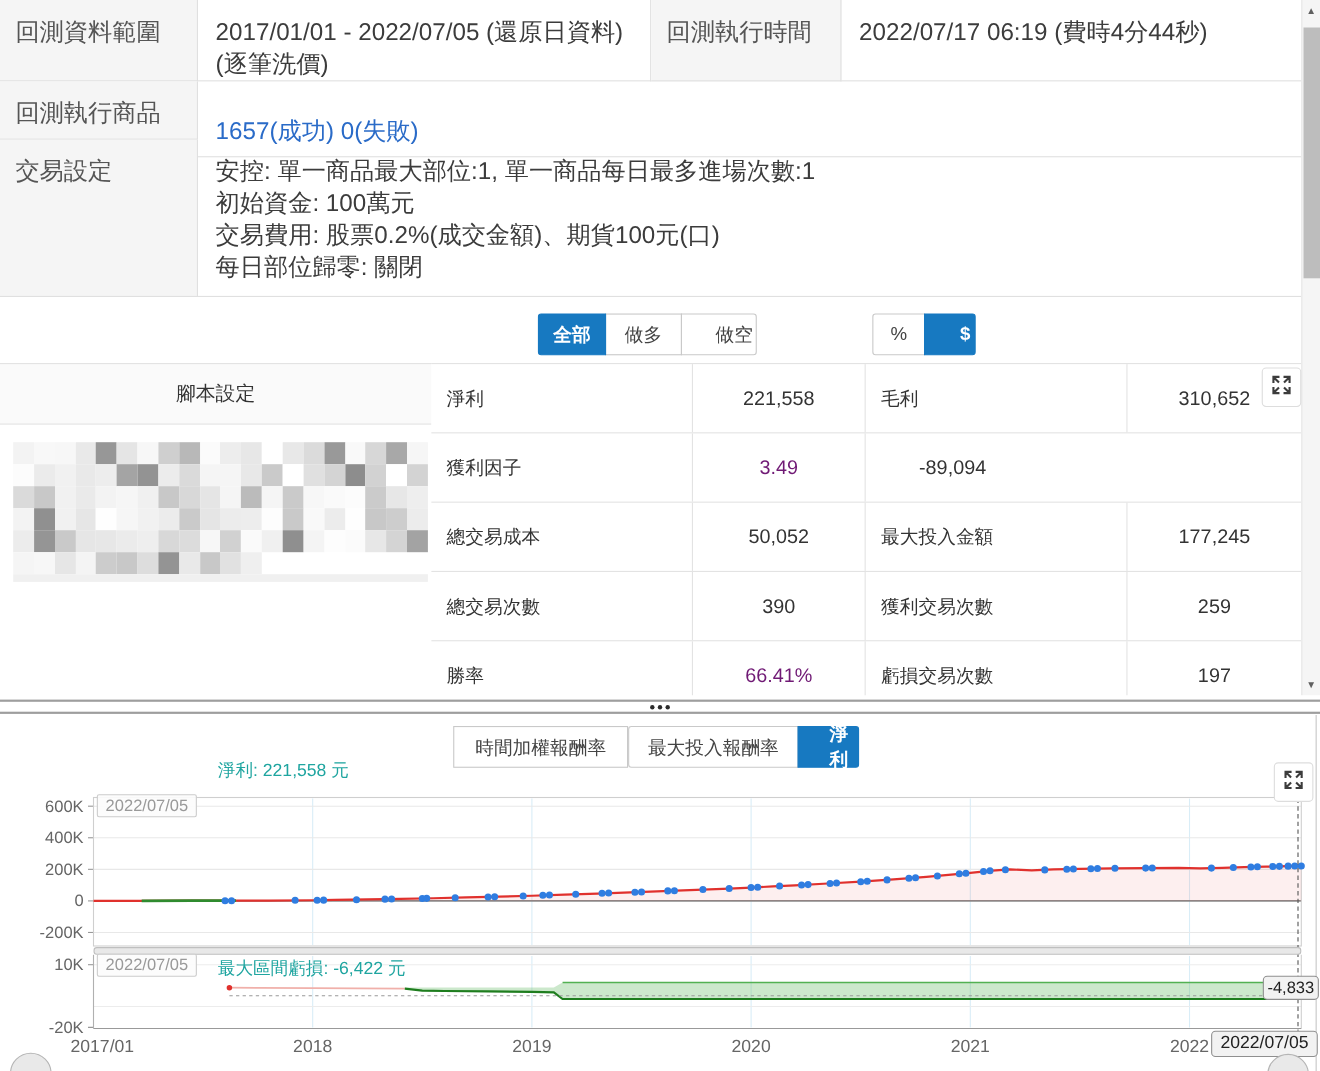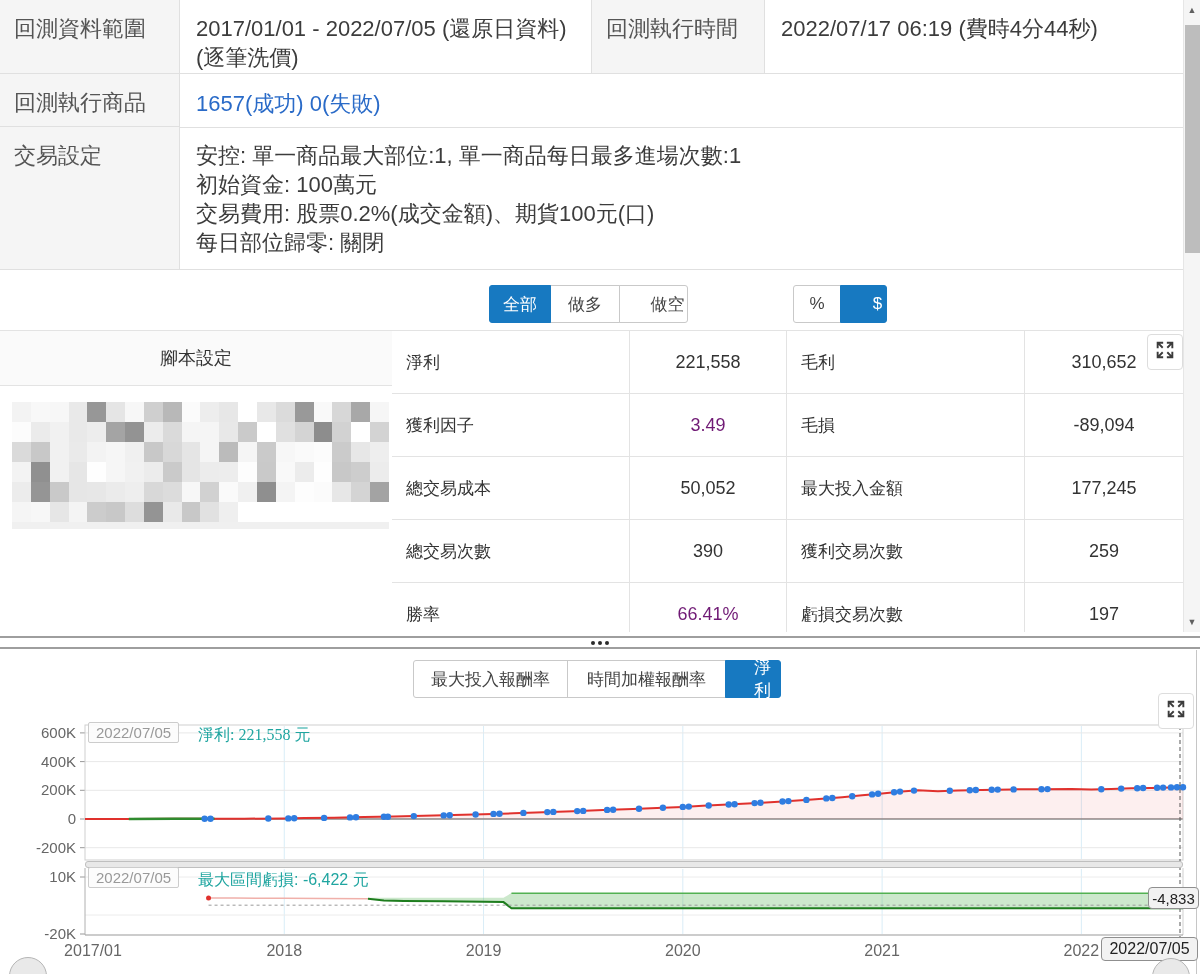--- a/index.html
+++ b/index.html
@@ -10,21 +10,21 @@
   .cell{position:absolute;box-sizing:border-box;font-size:22px;}
   .lblcell{background:#f5f5f5;color:#555;padding:14px 0 0 14px;border-right:1px solid #e0e0e0;border-bottom:1px solid #e0e0e0;}
   .valcell{color:#3c3c3c;padding:14px 0 0 16px;border-bottom:1px solid #e0e0e0;line-height:29px;}
   .blue{color:#2a6bc8;}
   
   .btn-group{position:absolute;display:flex;height:38px;}
   .tbtn{box-sizing:border-box;border:1px solid #c9c9c9;background:#fff;color:#444;font-size:17px;
         display:flex;align-items:center;justify-content:center;margin-left:-1px;cursor:pointer;}
   .tbtn.first{margin-left:0;border-radius:3px 0 0 3px;}
   .tbtn.last{border-radius:0 3px 3px 0;padding-left:28px;}
-  .tbtn.active{background:#1779c1;border-color:#1779c1;color:#fff;z-index:1;}
+  .tbtn.active{background:#1779c1;border-color:#1779c1;color:#fff;z-index:1;font-weight:bold;}
   
   .panel-header{position:absolute;left:0;top:330px;width:392px;height:56px;background:#fafafa;
         border-top:1px solid #e3e3e3;border-bottom:1px solid #e3e3e3;box-sizing:border-box;
         display:flex;align-items:center;justify-content:center;font-size:18px;color:#333;}
   #mosaic{position:absolute;left:12px;top:402px;width:377px;display:flex;flex-direction:column;}
   .mrow{display:flex;height:20px;}
   .mcell{width:18.85px;height:20px;}
   .mstrip{height:7px;background:#f0f0f0;}
   
   .stats{position:absolute;left:392px;top:330px;width:791px;height:302px;overflow:hidden;
@@ -66,21 +66,21 @@
 
   <div class="cell lblcell" style="left:0;top:0;width:180px;height:74px;">回測資料範圍</div>
   <div class="cell valcell" style="left:180px;top:0;width:412px;height:74px;border-right:1px solid #e0e0e0;">
     <div>2017/01/01 - 2022/07/05 (還原日資料)</div>
     <div>(逐筆洗價)</div>
   </div>
   <div class="cell lblcell" style="left:592px;top:0;width:173px;height:74px;">回測執行時間</div>
   <div class="cell valcell" style="left:765px;top:0;width:418px;height:74px;">2022/07/17 06:19 (費時4分44秒)</div>
 
   <div class="cell lblcell" style="left:0;top:74px;width:180px;height:53px;">回測執行商品</div>
-  <div class="cell valcell blue" style="left:180px;top:75px;width:1003px;height:53px;">1657(成功) 0(失敗)</div>
+  <div class="cell valcell blue" style="left:180px;top:90px;width:1003px;height:53px;">1657(成功) 0(失敗)</div>
 
   <div class="cell lblcell" style="left:0;top:127px;width:180px;height:143px;">交易設定</div>
   <div class="cell valcell" style="left:180px;top:127px;width:1003px;height:143px;">
     <div>安控: 單一商品最大部位:1, 單一商品每日最多進場次數:1</div>
     <div>初始資金: 100萬元</div>
     <div>交易費用: 股票0.2%(成交金額)、期貨100元(口)</div>
     <div>每日部位歸零: 關閉</div>
   </div>
 
   <div class="btn-group" style="left:489px;top:285px;">
@@ -225,21 +225,20 @@
   <div class="stats">
     <div class="srow">
       <div class="sl c1">淨利</div>
       <div class="sv c2">221,558</div>
       <div class="sl c3">毛利</div>
       <div class="sv c4">310,652</div>
     </div>
     <div class="srow">
       <div class="sl c1">獲利因子</div>
       <div class="sv c2 red">3.49</div>
-      <div class="sl c3">毛損</div>
       <div class="sv c4">-89,094</div>
     </div>
     <div class="srow">
       <div class="sl c1">總交易成本</div>
       <div class="sv c2">50,052</div>
       <div class="sl c3">最大投入金額</div>
       <div class="sv c4">177,245</div>
     </div>
     <div class="srow">
       <div class="sl c1">總交易次數</div>
@@ -269,22 +268,22 @@
     <div class="varrow" style="top:614px;">▼</div>
   </div>
 
   <div class="splitter">
     <div class="sdot"></div>
     <div class="sdot"></div>
     <div class="sdot"></div>
   </div>
 
   <div class="btn-group" style="left:413px;top:660px;">
+    <div class="tbtn" style="width:159px;">時間加權報酬率</div>
     <div class="tbtn first" style="width:155px;">最大投入報酬率</div>
-    <div class="tbtn" style="width:159px;">時間加權報酬率</div>
     <div class="tbtn last active" style="width:56px;">淨利</div>
   </div>
 
   <div class="expand-box" style="left:1158px;top:693px;">
     <span>
       <svg width="22" height="22" viewBox="0 0 24 24" fill="none" stroke="#3c3c3c" stroke-width="2.1">
         <path d="M14 4h6v6M20 4l-5.5 5.5M10 4H4v6M4 4l5.5 5.5M4 14v6h6M4 20l5.5-5.5M20 14v6h-6M20 20l-5.5-5.5"></path>
       </svg>
     </span>
   </div>
@@ -401,21 +400,21 @@
         <text x="682.8221415607995" y="956" text-anchor="middle" class="xtick">2020</text>
         <text x="882.0961887477328" y="956" text-anchor="middle" class="xtick">2021</text>
         <text x="1081.370235934666" y="956" text-anchor="middle" class="xtick">2022</text>
         <line x1="1180" y1="726" x2="1180" y2="937" stroke="#555" stroke-dasharray="4,3"></line>
       </svg>
   </div>
 
   <div class="abs" style="left:85px;top:861px;width:1098px;height:7px;background:#e8e8e8;border:1px solid #bfbfbf;border-radius:3px;box-sizing:border-box;z-index:3;"></div>
 
   <div class="datebox" style="left:88px;top:722px;">2022/07/05</div>
-  <div class="annot" style="left:198px;top:725px;font-family:Liberation Serif, serif;">淨利: 221,558 元</div>
+  <div class="annot" style="left:198px;top:690px;">淨利: 221,558 元</div>
   <div class="datebox" style="left:88px;top:867px;">2022/07/05</div>
   <div class="annot" style="left:198px;top:870px;">最大區間虧損: -6,422 元</div>
 
   <div class="tipbox" style="left:1148px;top:887px;width:49px;height:20px;font-size:15px;">-4,833</div>
   <div class="tipbox" style="left:1101px;top:937px;width:95px;height:22px;font-size:16px;">2022/07/05</div>
 
   <div class="pane2-border"></div>
 
   <div class="circle-btn" style="left:9px;top:957px;"></div>
   <div class="circle-btn" style="left:1152px;top:958px;"></div>

